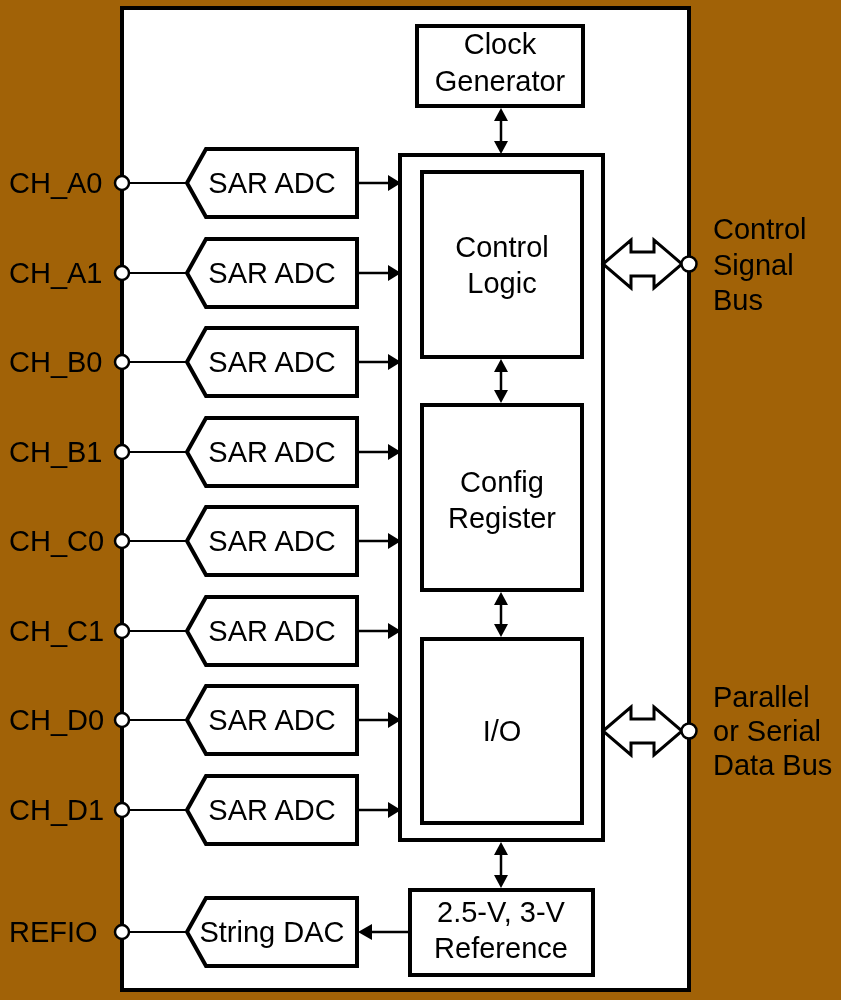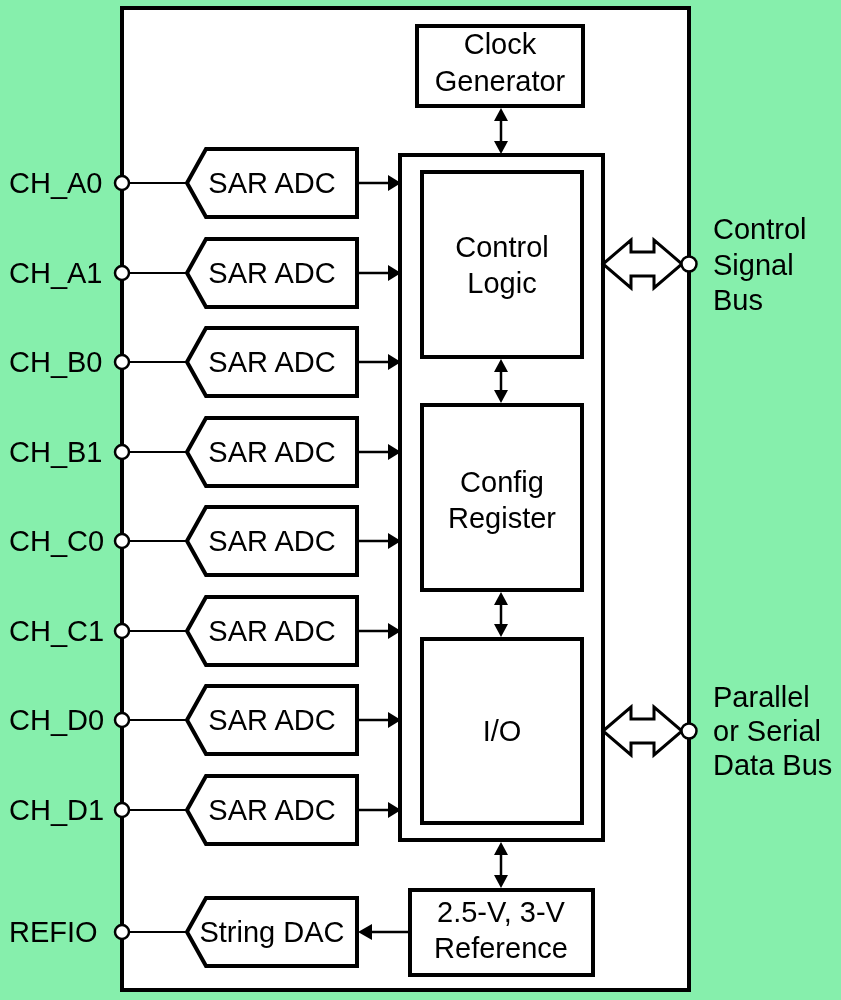--- a/index.html
+++ b/index.html
@@ -1,16 +1,16 @@
 <!DOCTYPE html>
 <html><head>
 <meta charset="utf-8">
 <style>
   html, body { margin: 0; padding: 0; background: #ffffff; }
-  .stage { position: relative; width: 841px; height: 1000px; background: #86efac; overflow: hidden; }
+  .stage { position: relative; width: 841px; height: 1000px; background: #a16207; overflow: hidden; }
   svg text {
     font-family: "Liberation Sans", sans-serif;
     font-size: 29px;
     fill: #000000;
   }
   .mid   { text-anchor: middle; }
   .blk   { fill: #ffffff; stroke: #000000; stroke-width: 4; }
   .box   { fill: #ffffff; stroke: #000000; stroke-width: 4; }
   .thin  { stroke: #000000; stroke-width: 2; fill: none; }
   .med   { stroke: #000000; stroke-width: 2.5; fill: none; }

